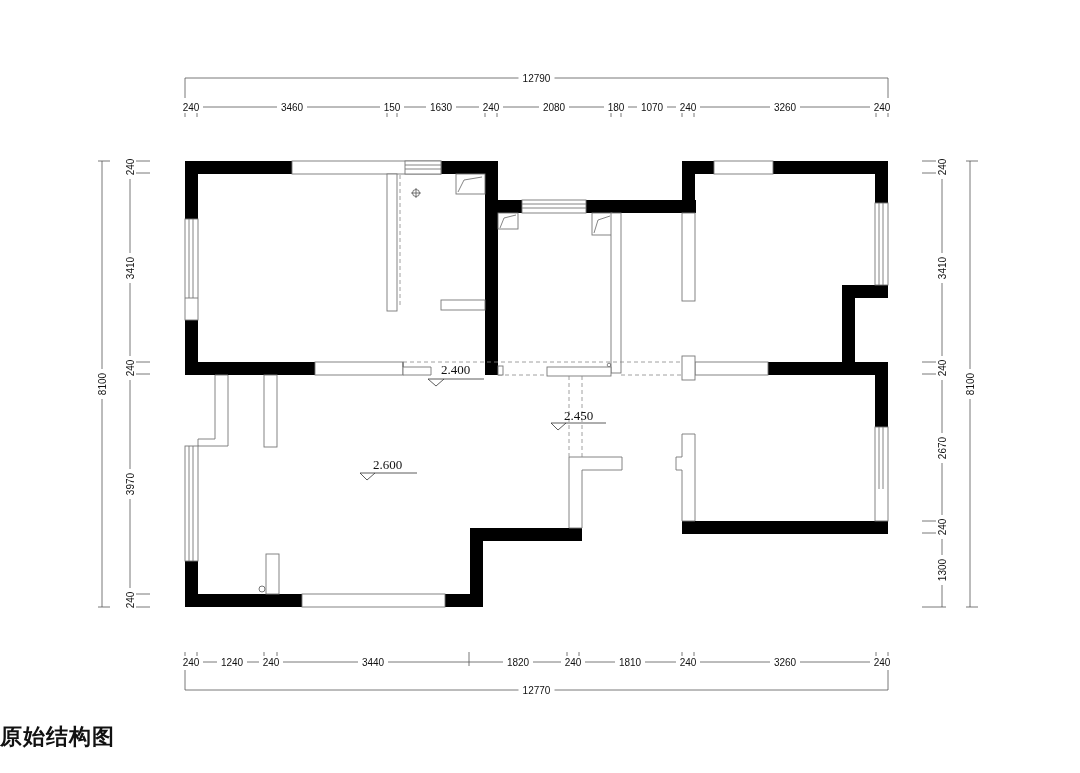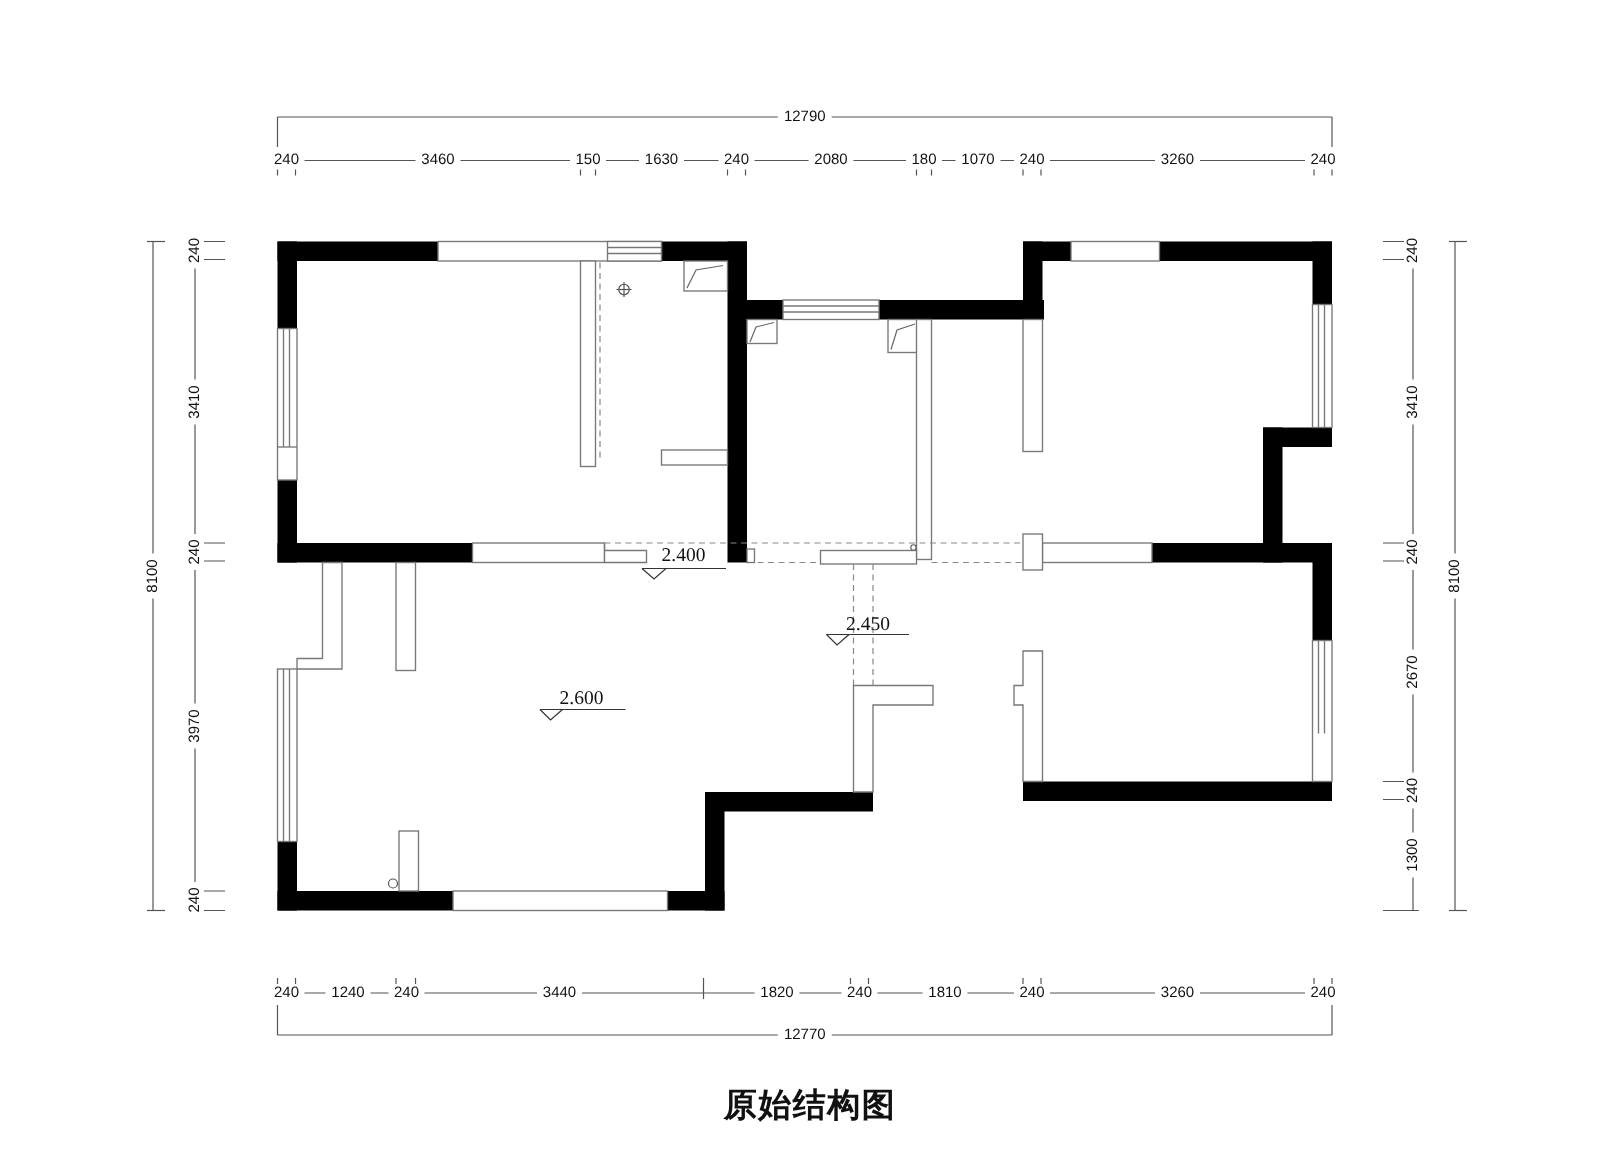--- a/index.html
+++ b/index.html
@@ -5,21 +5,21 @@
   html, body { margin: 0; padding: 0; background: #ffffff; }
   body { width: 1080px; height: 773px; position: relative; overflow: hidden; }
   #plan { position: absolute; left: 0; top: 0; width: 1080px; height: 773px; }
   .dim-text { font-family: "Liberation Sans", sans-serif; font-size: 10px; fill: #111; }
   .elev-text { font-family: "Liberation Serif", serif; font-size: 13px; fill: #111; }
   .dim-line { stroke: #555; stroke-width: 0.8; fill: none; }
   .thin { stroke: #777; stroke-width: 0.9; fill: #fff; }
   .dash { stroke: #888; stroke-width: 0.8; stroke-dasharray: 4 3; fill: none; }
   .wall { fill: #000; }
   .title {
-    position: absolute; left: 0; width: 1080px; top: 722px; text-align: center;
+    position: absolute; left: 0; width: 1080px; top: 722px; 
     font-family: "DejaVu Serif", serif; font-size: 22px; font-weight: bold; color: #111;
     letter-spacing: 1px;
   }
 </style>
 </head>
 <body>
 
 <svg id="plan" viewBox="0 0 1080 773" xmlns="http://www.w3.org/2000/svg">
 
   <g id="dims">

